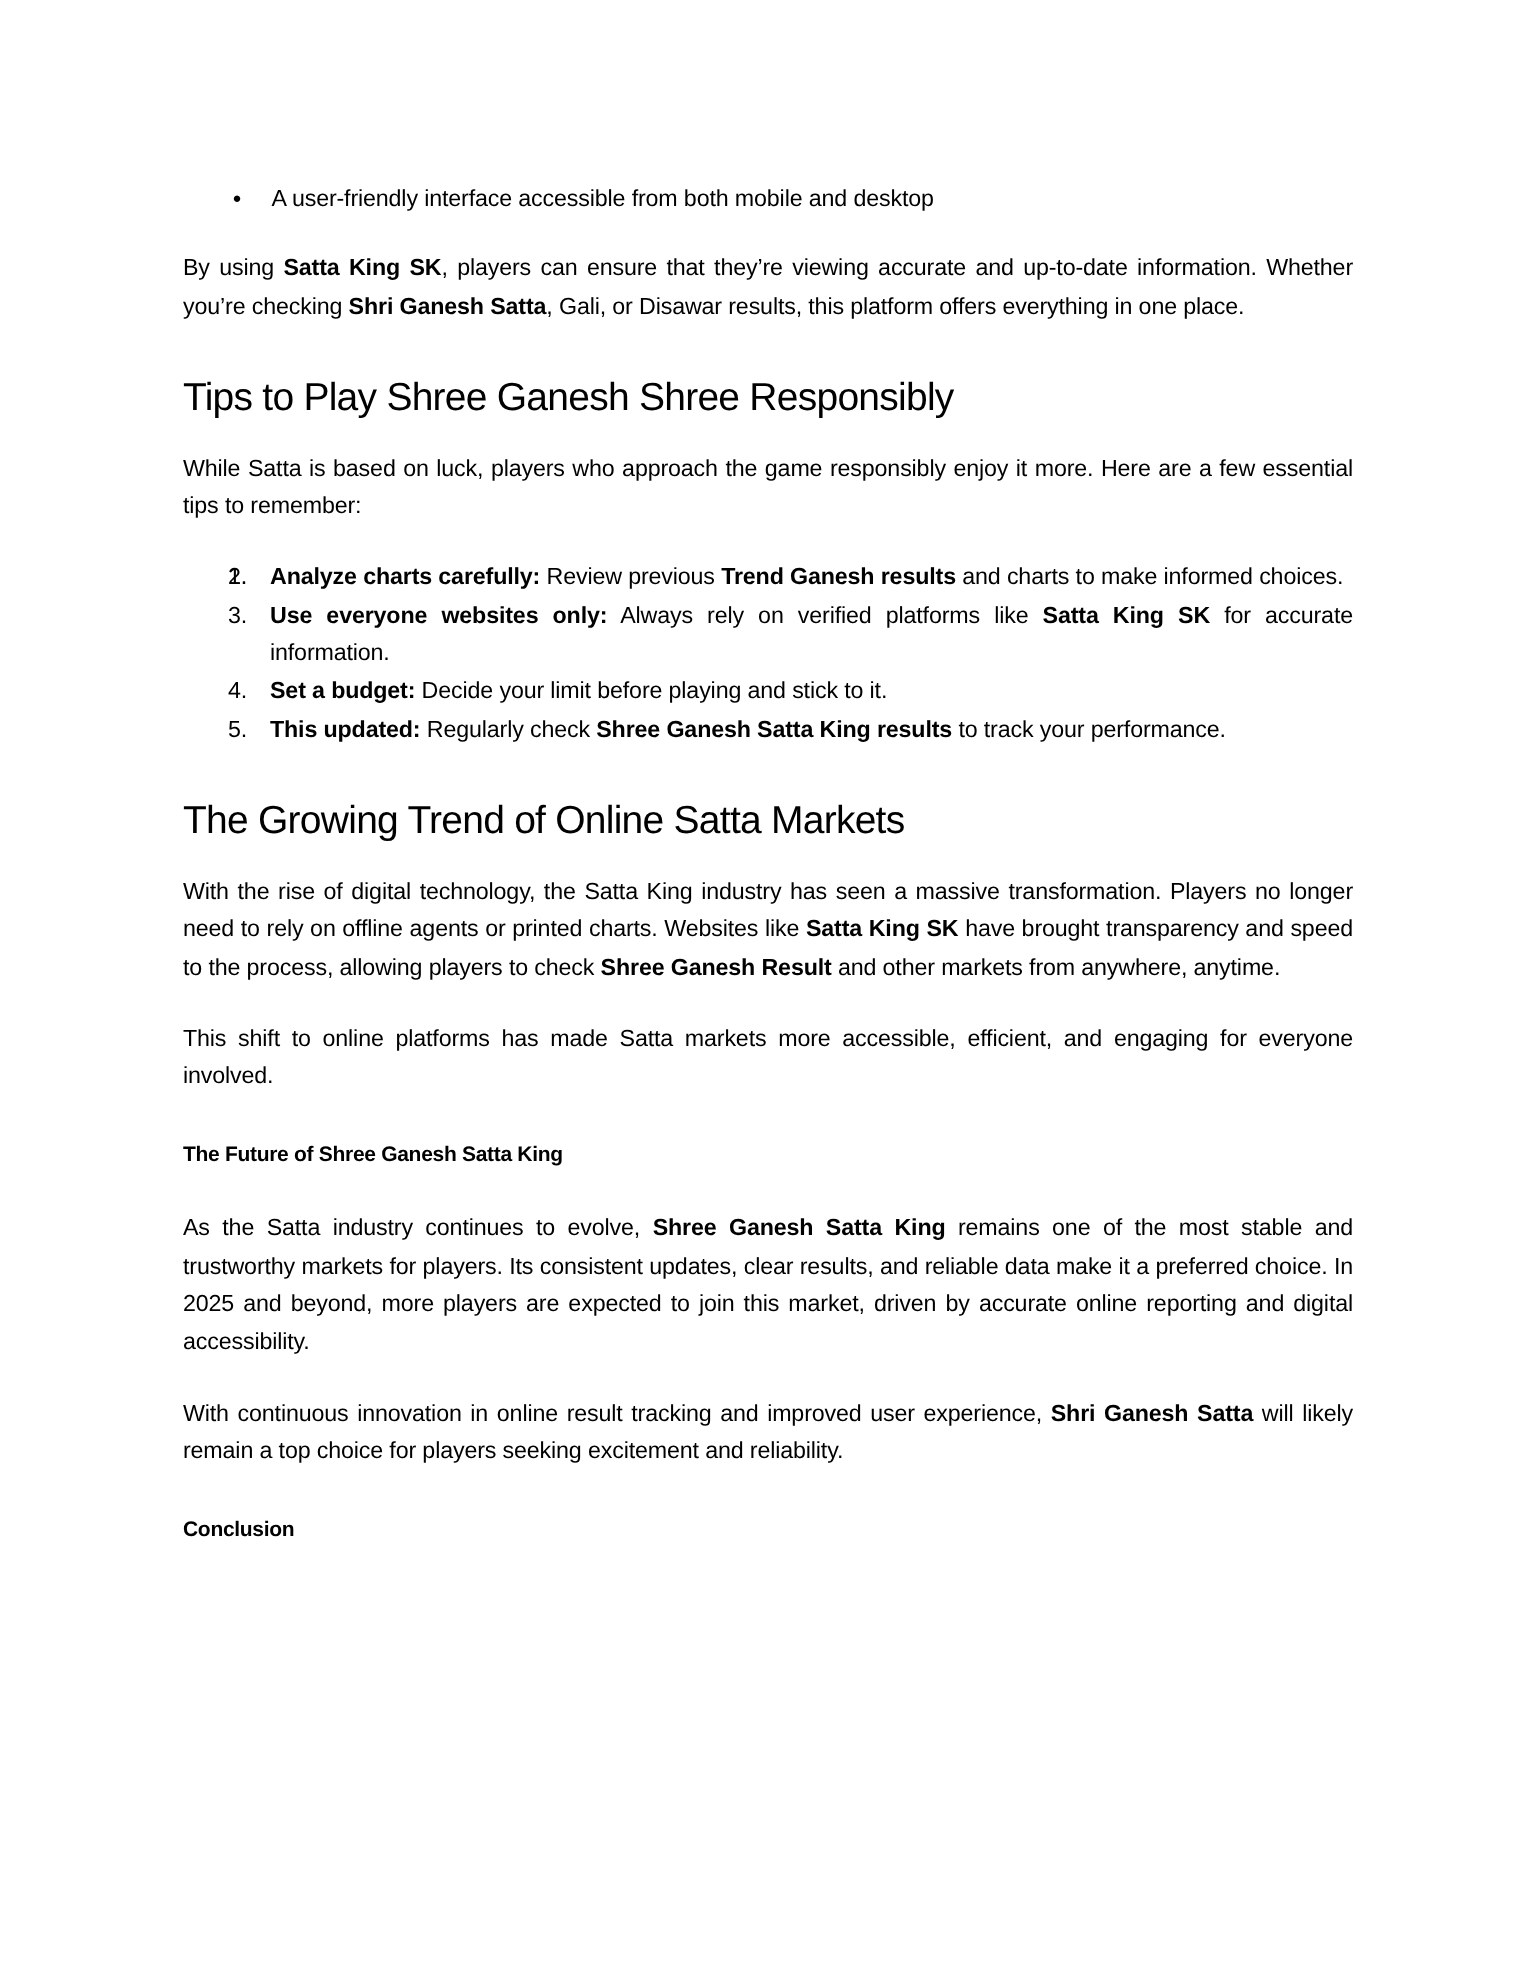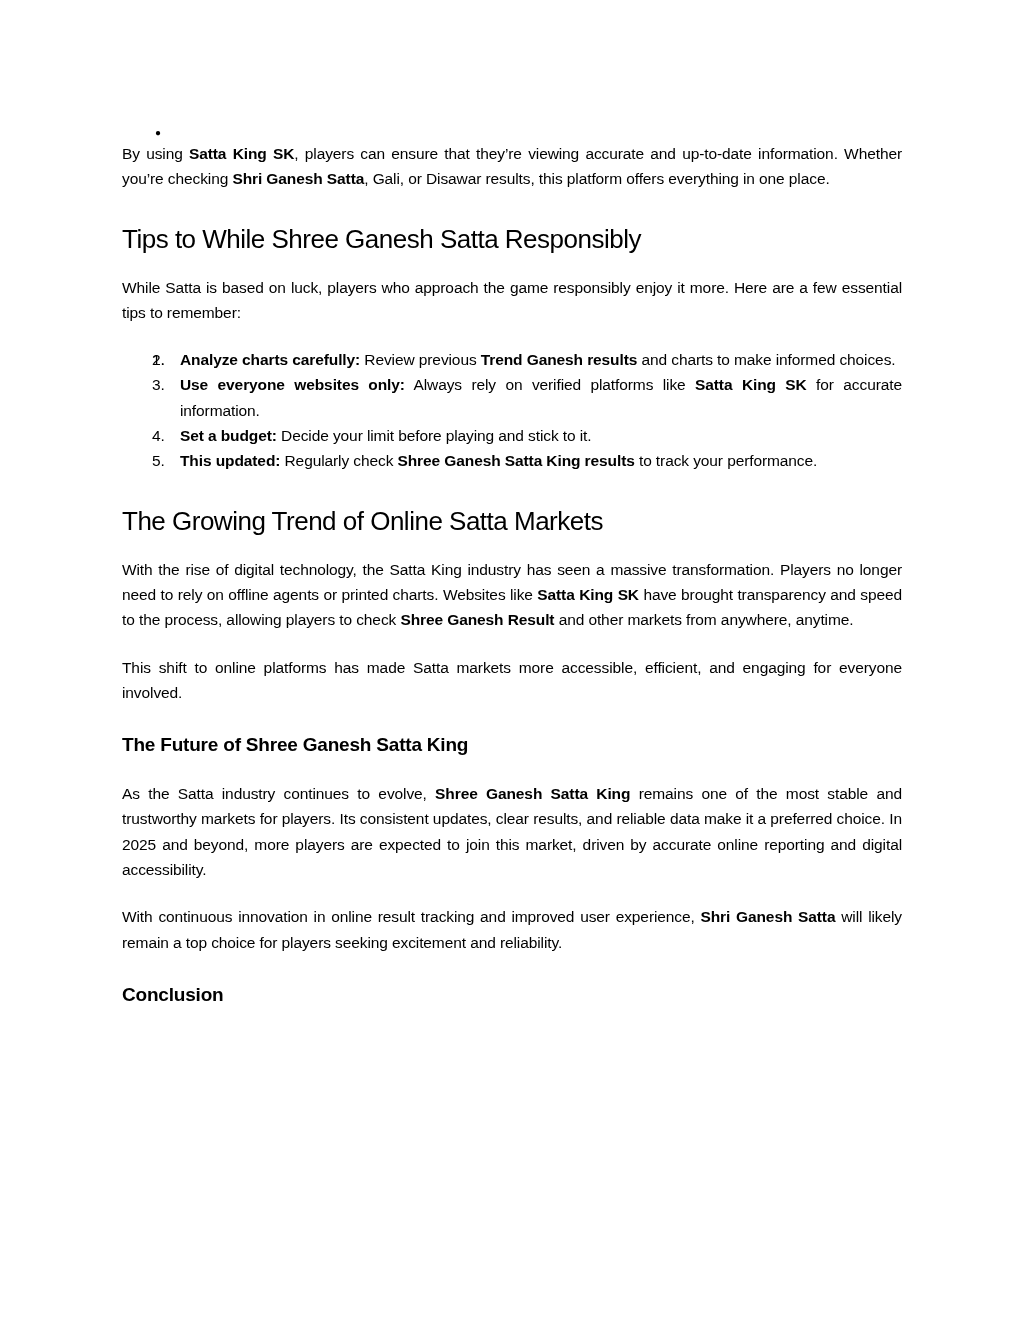--- a/index.html
+++ b/index.html
@@ -5,43 +5,44 @@
   html,body{margin:0;padding:0;background:#ffffff;}
   .page{
     width:1024px;height:1325px;box-sizing:border-box;
     padding:120px 122px 0 122px;background:#ffffff;color:#000000;
     font-family:"Liberation Sans",sans-serif;
     font-size:15.5px;line-height:25.3px;letter-spacing:-0.1px;
     overflow:hidden;
   }
   p{margin:11px 0 22px 0;text-align:justify;}
   h1{font-size:26px;line-height:33px;font-weight:400;letter-spacing:-0.5px;margin:31px 0 19px 0;}
-  h2{font-size:19px;line-height:25px;font-weight:700;letter-spacing:-0.2px;margin:27px 0 24px 0;}
+  h2{font-size:14px;line-height:25px;font-weight:700;letter-spacing:-0.2px;margin:27px 0 24px 0;}
   strong{font-weight:700;}
   ul.bullets{list-style:none;margin:0 0 21px 0;padding:0 0 0 59px;}
   ul.bullets li{position:relative;}
   .bullet-marker{position:absolute;left:-26px;top:0;font-size:10px;line-height:25.3px;}
   ol.tips{list-style:none;margin:0 0 22px 0;padding:0 0 0 58px;}
   ol.tips li{position:relative;text-align:justify;}
   .num-marker{position:absolute;left:-28px;top:0;}
 </style>
 </head>
 <body>
 
 <div class="page">
 
   <ul class="bullets">
     <li>
       <span class="bullet-marker">●</span>
+      <span>A user-friendly interface accessible from both mobile and desktop</span>
     </li>
   </ul>
 
   <p>By using <strong>Satta King SK</strong>, players can ensure that they’re viewing accurate and up-to-date information. Whether you’re checking <strong>Shri Ganesh Satta</strong>, Gali, or Disawar results, this platform offers everything in one place.</p>
 
-  <h1>Tips to While Shree Ganesh Satta Responsibly</h1>
+  <h1>Tips to Play Shree Ganesh Shree Responsibly</h1>
 
   <p>While Satta is based on luck, players who approach the game responsibly enjoy it more. Here are a few essential tips to remember:</p>
 
   <ol class="tips">
     <li>
       <span class="num-marker">1.</span>
     </li>
     <li>
       <span class="num-marker">2.</span>
       <span><strong>Analyze charts carefully:</strong> Review previous <strong>Trend Ganesh results</strong> and charts to make informed choices.</span>

